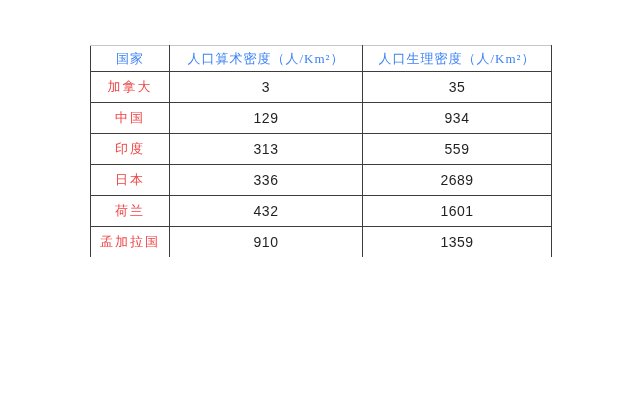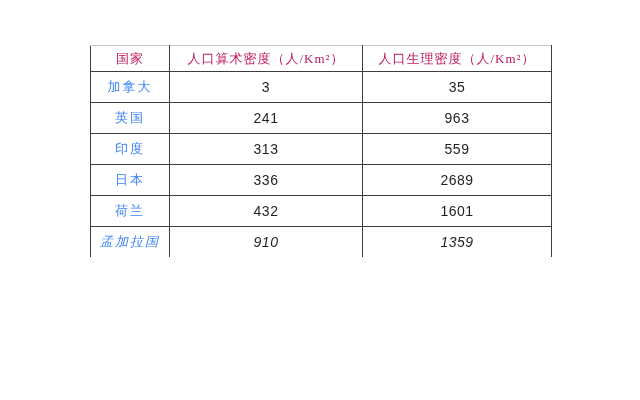--- a/index.html
+++ b/index.html
@@ -37,32 +37,31 @@
     border-top: 1px solid #c6c6c6;
     height: 25px;
     font-weight: normal;
   }
   .density-table tbody td {
     height: 30px;
   }
   
   .density-table tbody tr:last-child td {
     border-bottom: none;
-    font-style: italic;
   }
   .cn {
     font-family: "Liberation Serif", "DejaVu Serif", serif;
     font-size: 13px;
-    color: #3b82f6;
+    color: #ef4444;
     letter-spacing: 2px;
   }
   .hdr {
     font-family: "Liberation Serif", "DejaVu Serif", serif;
     font-size: 13px;
-    color: #be185d;
+    color: #3b82f6;
     letter-spacing: 1px;
   }
   .num {
     font-family: "Liberation Sans", "DejaVu Sans", sans-serif;
     font-size: 14px;
     color: #1f1f1f;
     letter-spacing: 0.5px;
   }
 </style>
 </head>
@@ -82,23 +81,23 @@
         <th class="hdr">人口生理密度（人/Km²）</th>
       </tr>
     </thead>
     <tbody>
       <tr>
         <td class="cn">加拿大</td>
         <td class="num">3</td>
         <td class="num">35</td>
       </tr>
       <tr>
-        <td class="cn">英国</td>
-        <td class="num">241</td>
-        <td class="num">963</td>
+        <td class="cn">中国</td>
+        <td class="num">129</td>
+        <td class="num">934</td>
       </tr>
       <tr>
         <td class="cn">印度</td>
         <td class="num">313</td>
         <td class="num">559</td>
       </tr>
       <tr>
         <td class="cn">日本</td>
         <td class="num">336</td>
         <td class="num">2689</td>

